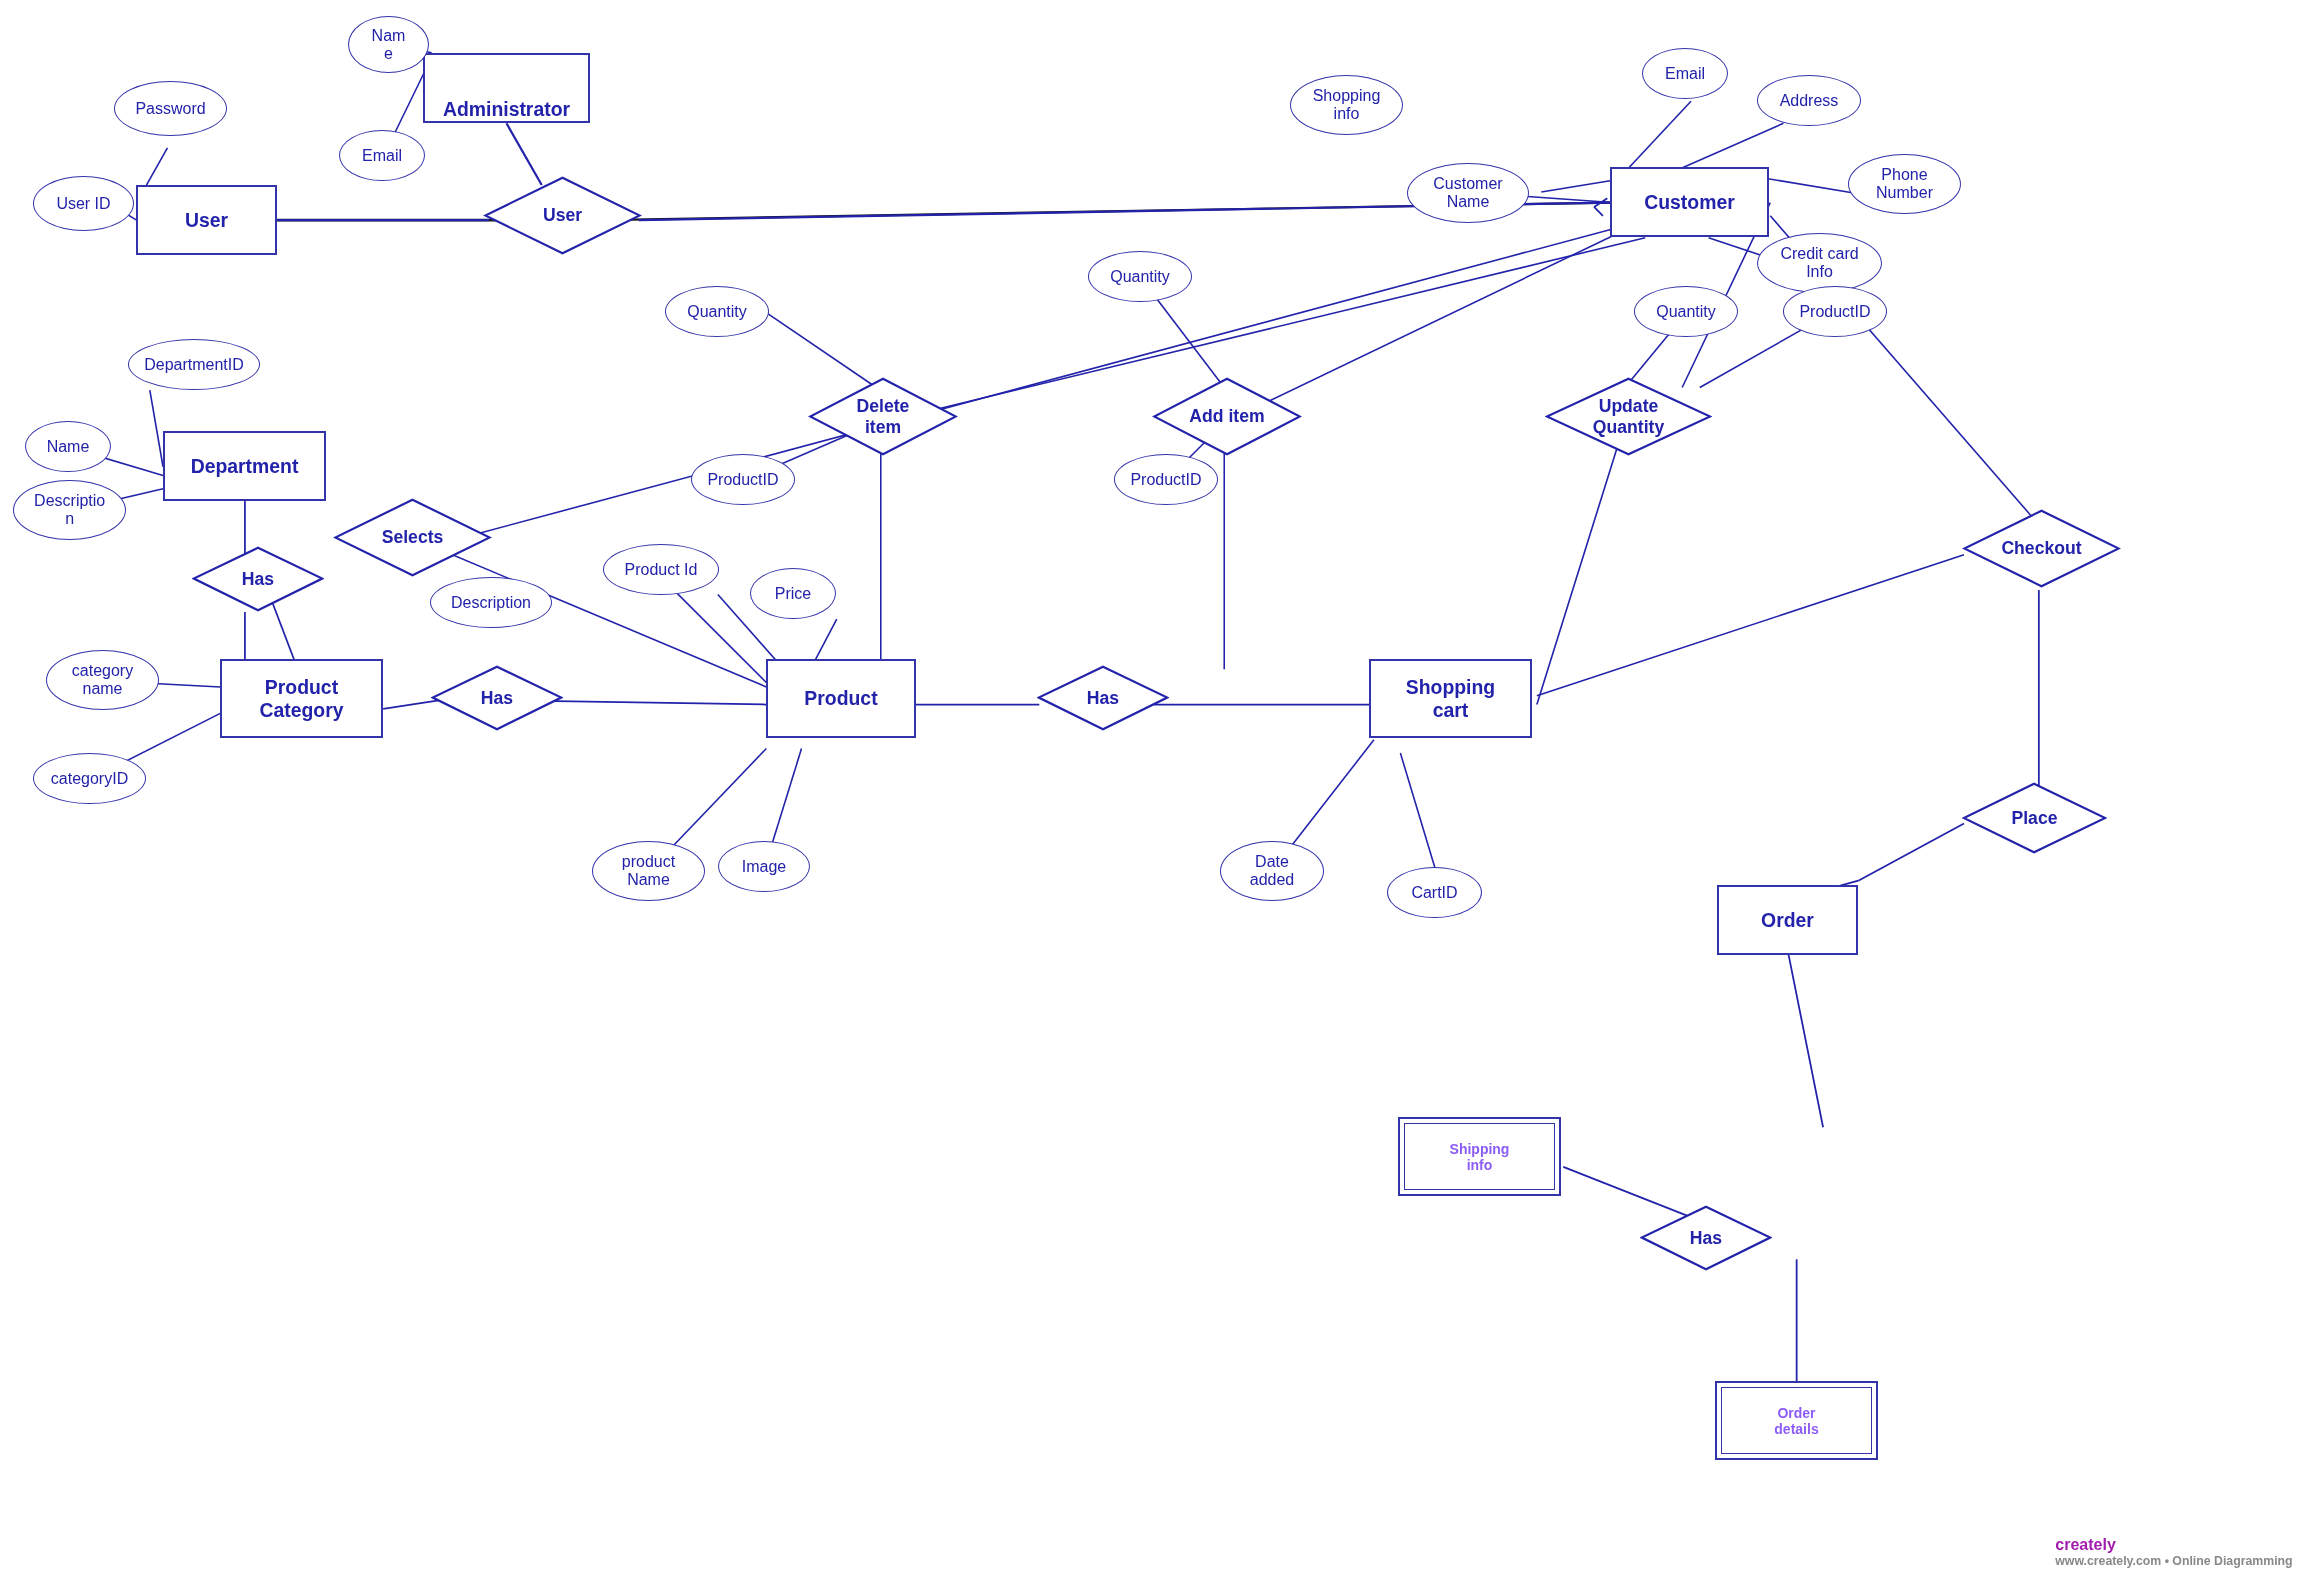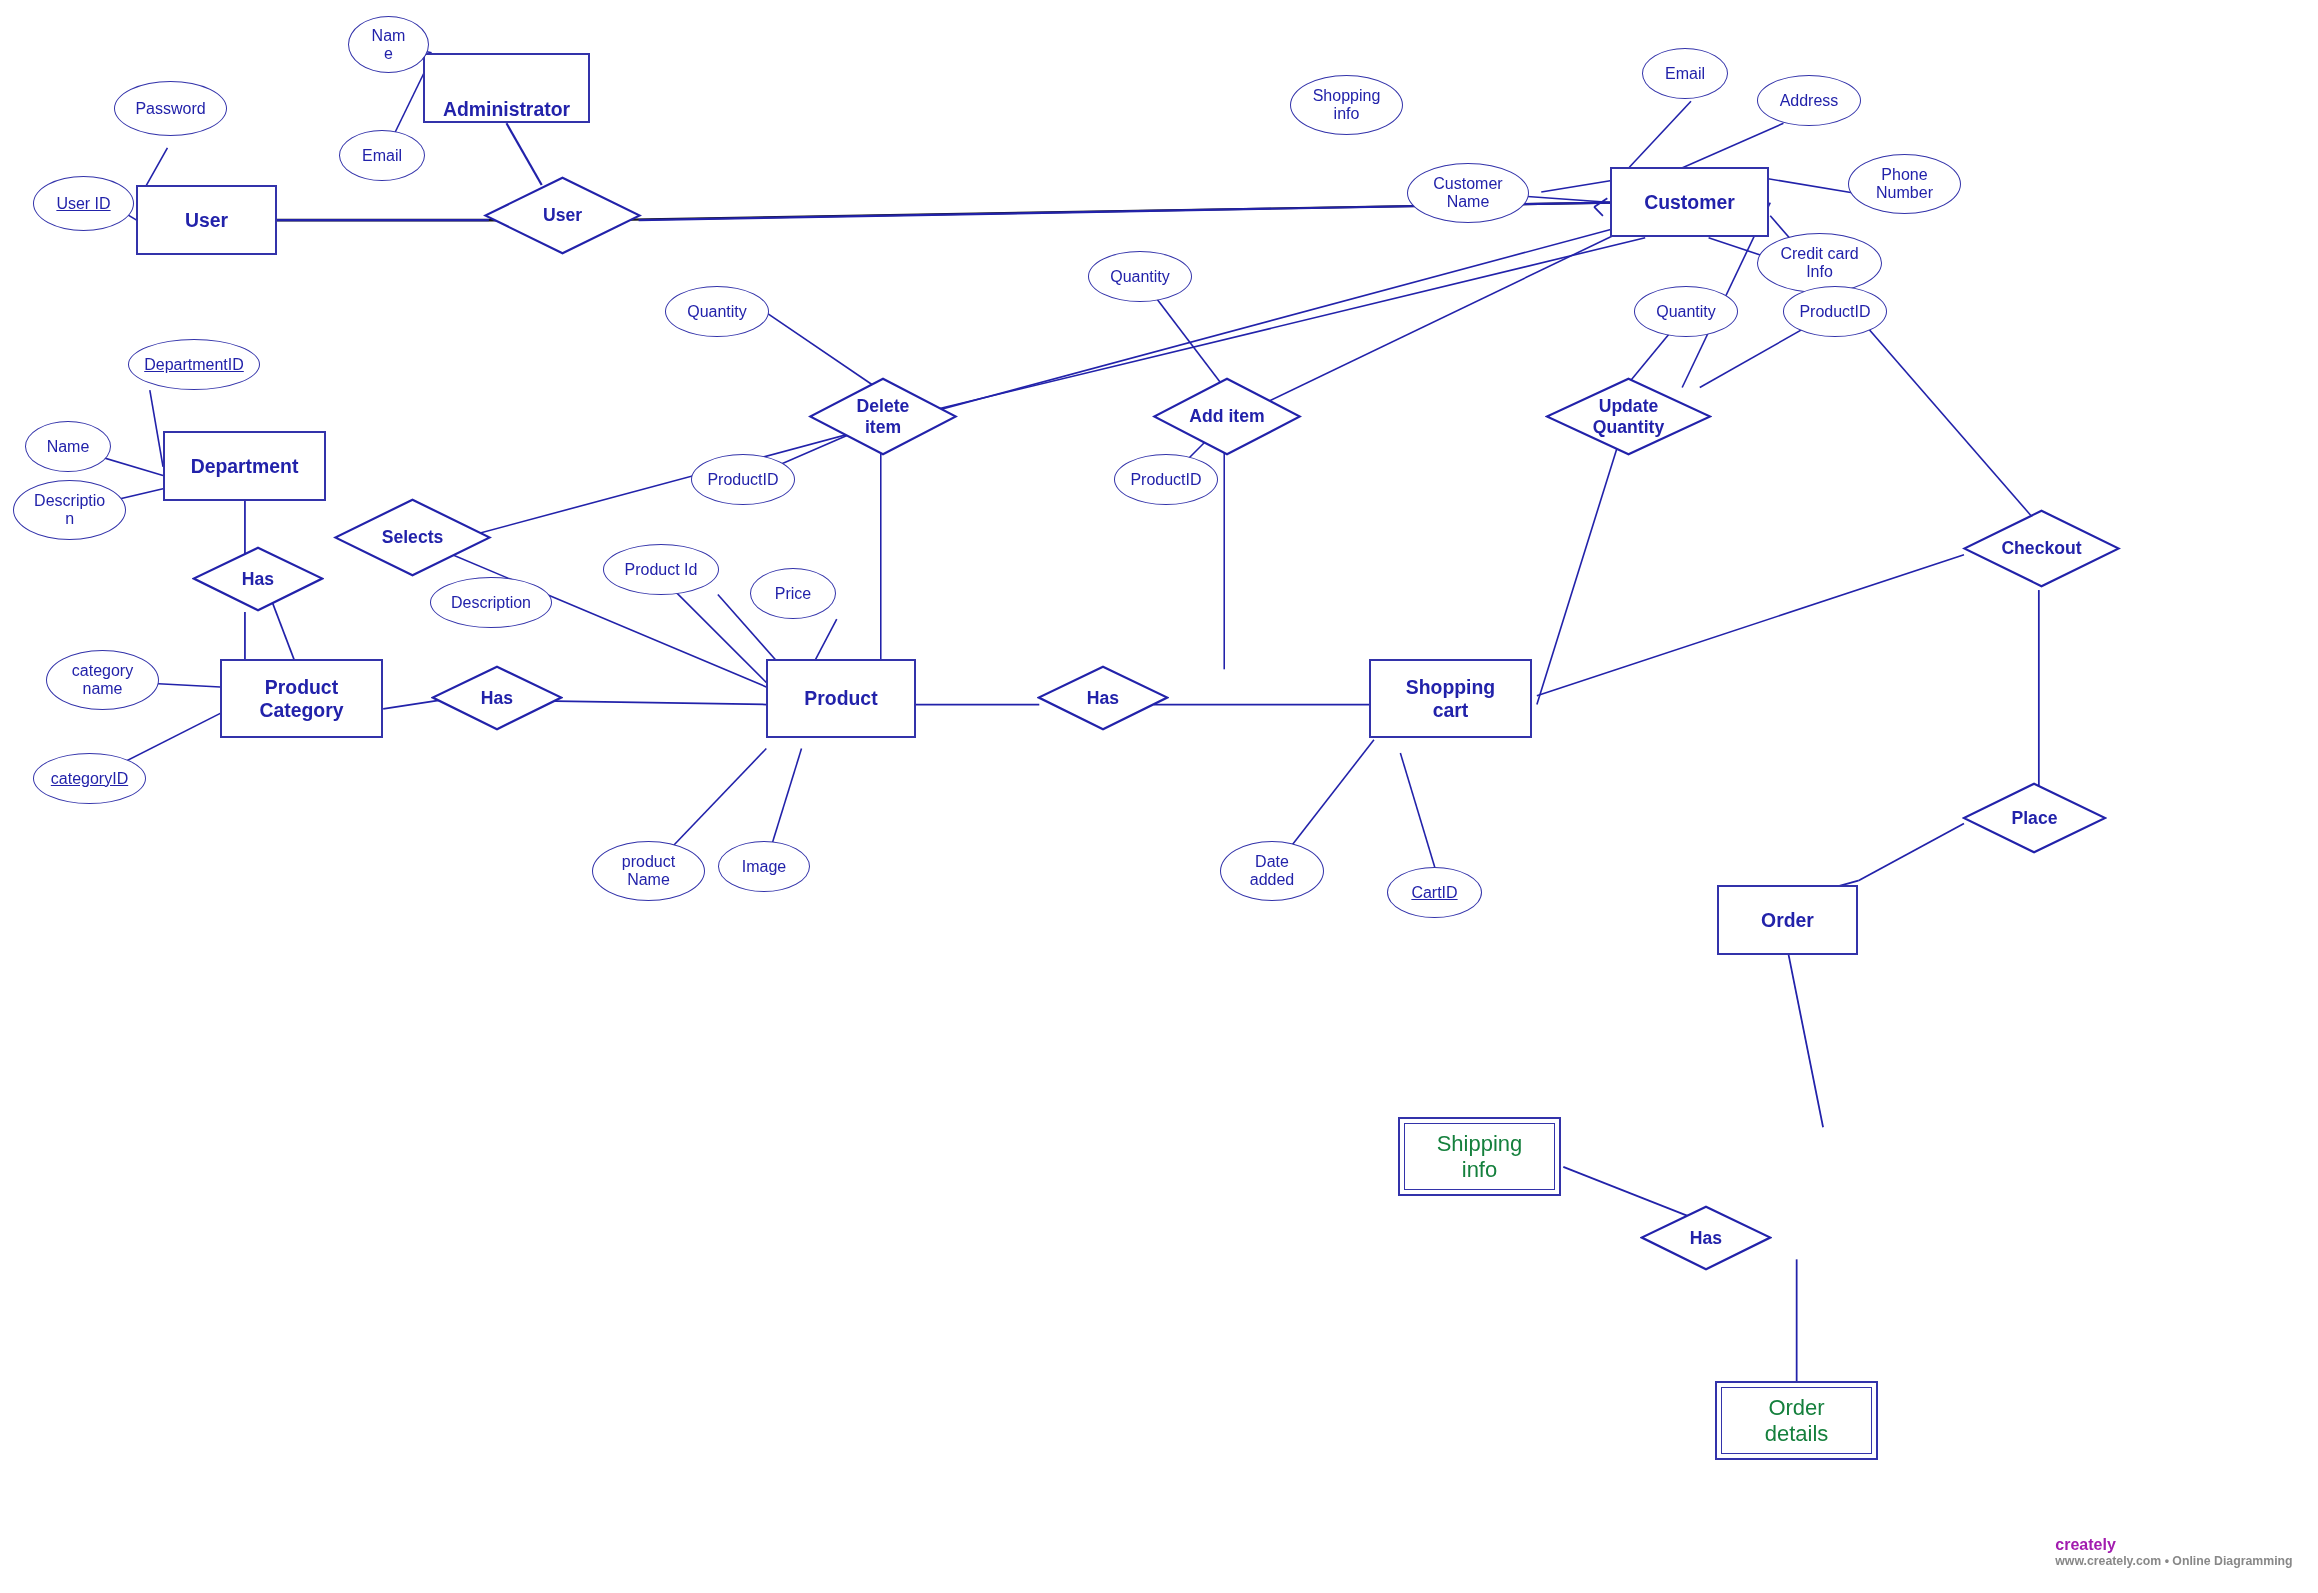--- a/index.html
+++ b/index.html
@@ -26,23 +26,23 @@
     }
     
     .entity-weak {
       position: absolute;
       border: 2.2px solid #3333aa;
       background: #fff;
       display: flex;
       align-items: center;
       justify-content: center;
       text-align: center;
-      font-size: 22px;
-      font-weight: normal;
-      color: #15803d;
+      font-size: 14px;
+      font-weight: bold;
+      color: #8b5cf6;
       z-index: 10;
     }
     .entity-weak::after {
       content: '';
       position: absolute;
       top: 4.4px; left: 4.4px; right: 4.4px; bottom: 4.4px;
       border: 1.8px solid #3333aa;
       pointer-events: none;
     }
     
@@ -54,21 +54,20 @@
       display: flex;
       align-items: center;
       justify-content: center;
       text-align: center;
       font-size: 16px;
       color: #2222aa;
       z-index: 10;
     }
     
     .attribute-key .attr-label {
-      text-decoration: underline;
     }
     
     .relationship {
       position: absolute;
       width: 141px;
       height: 70px;
       display: flex;
       align-items: center;
       justify-content: center;
       z-index: 10;

